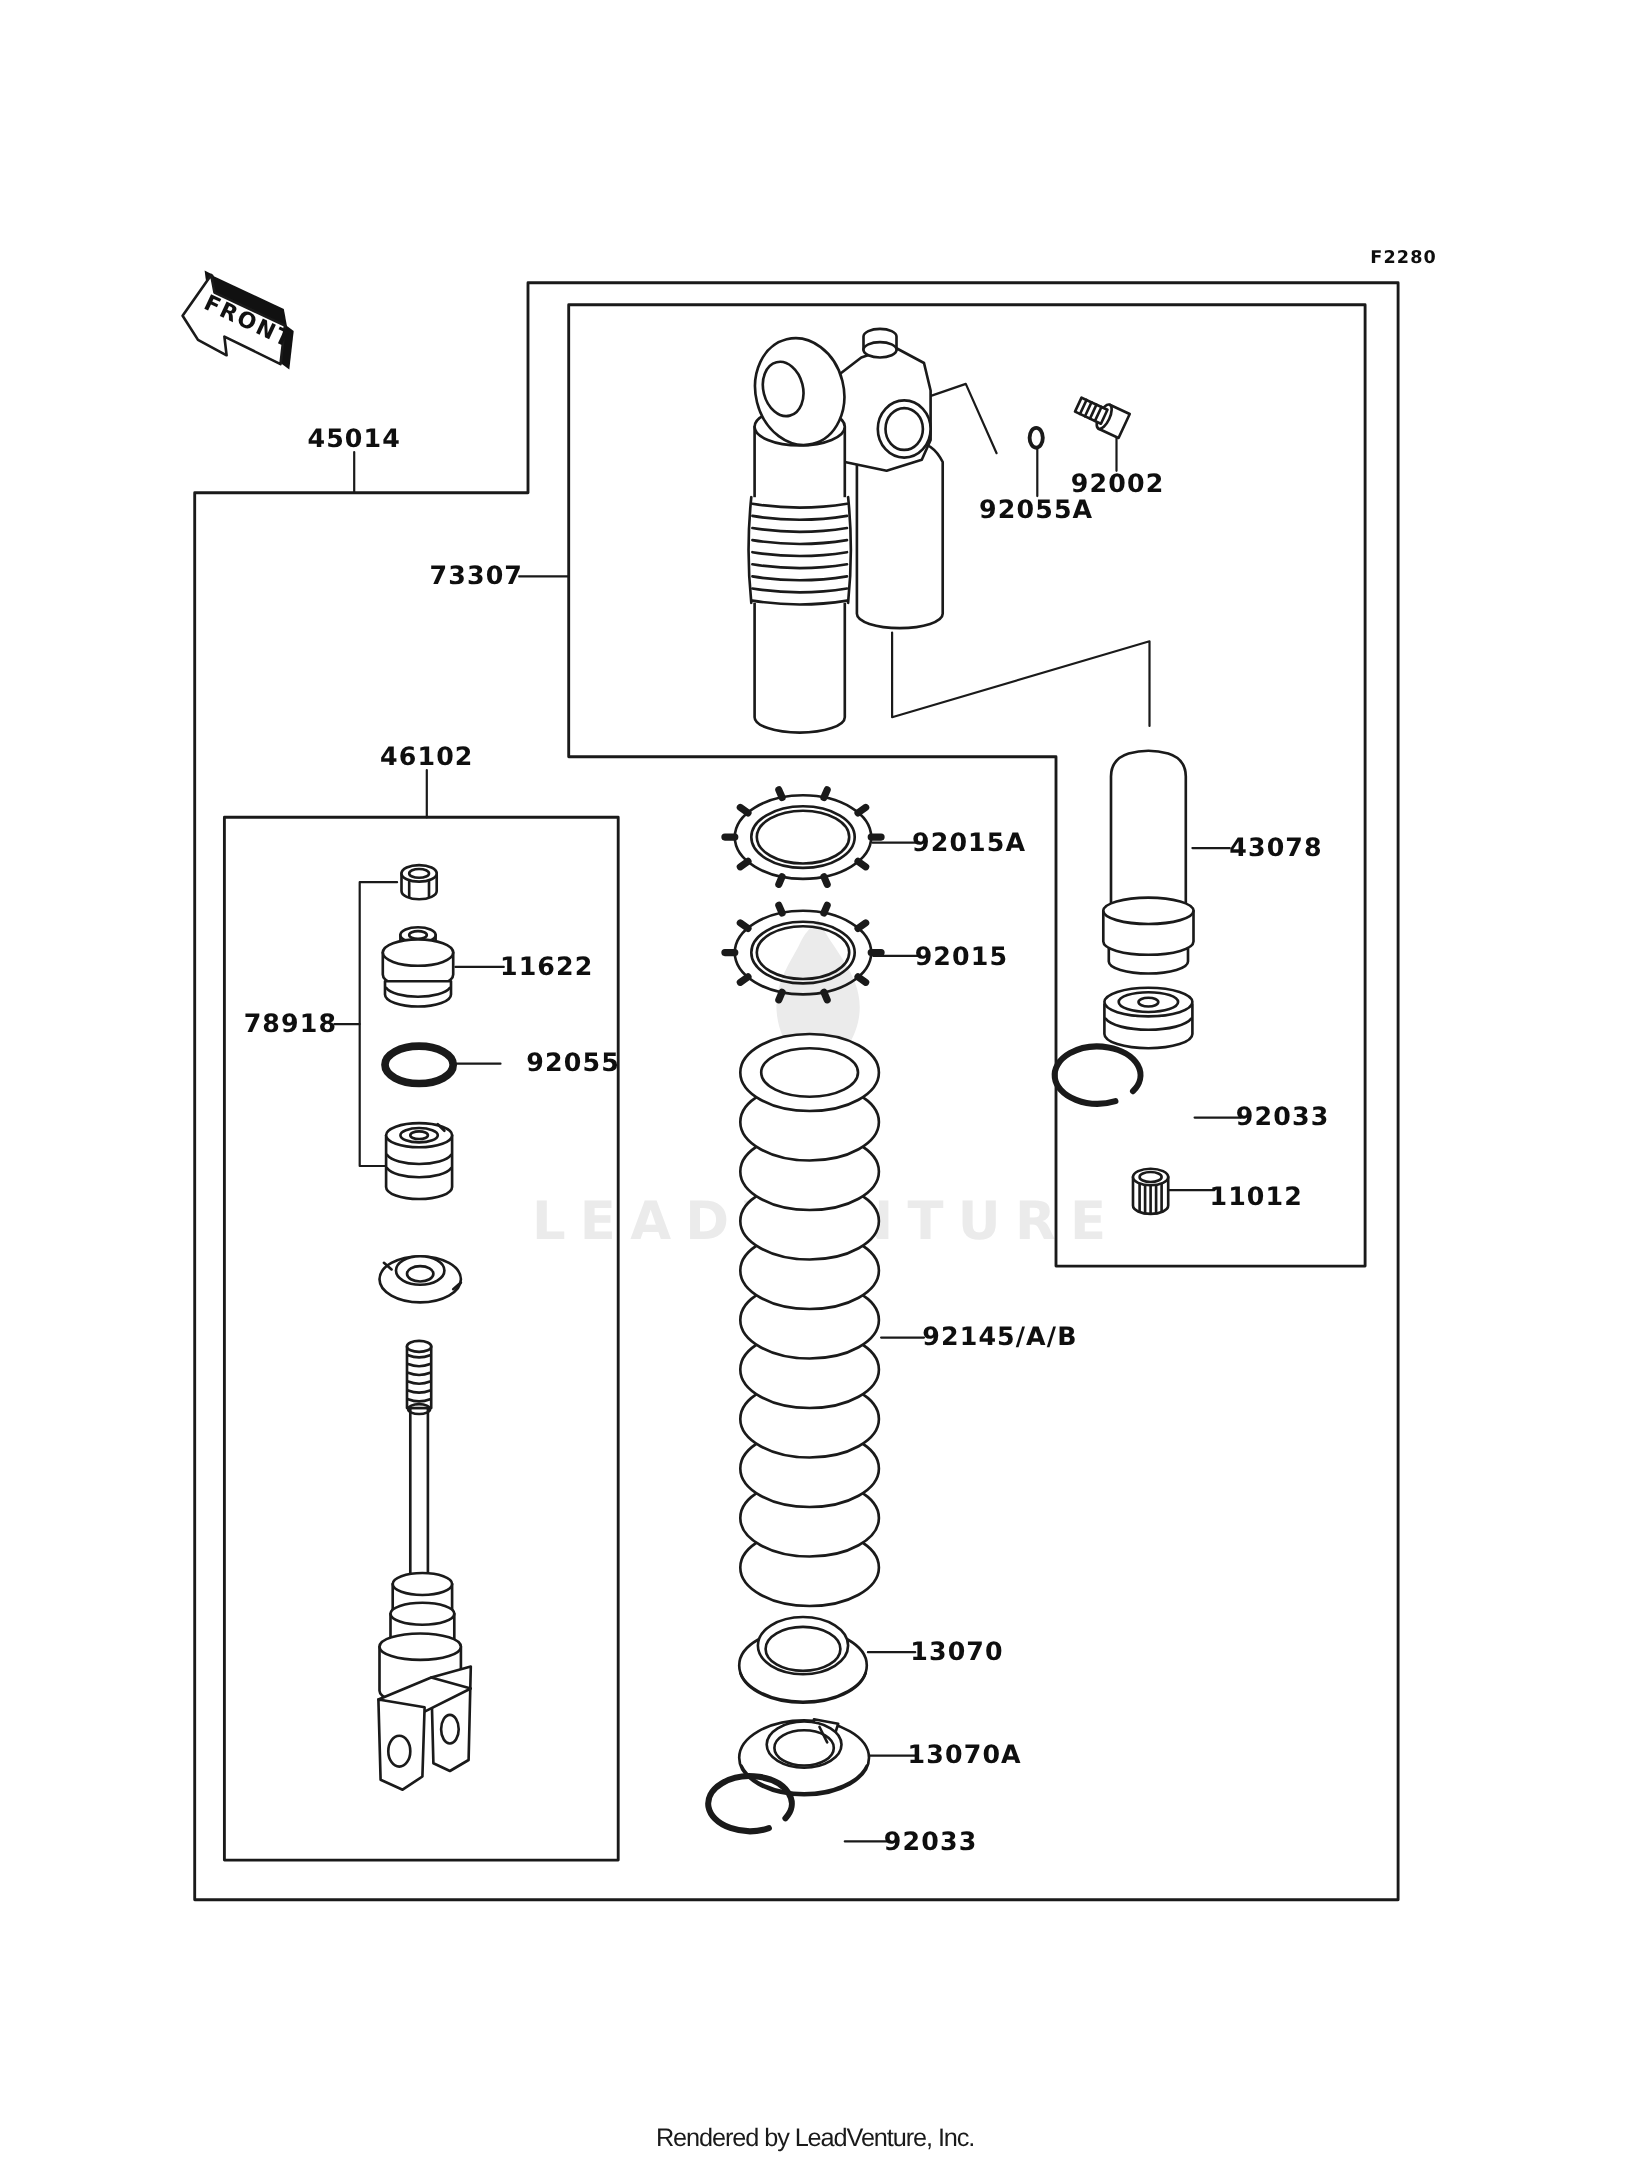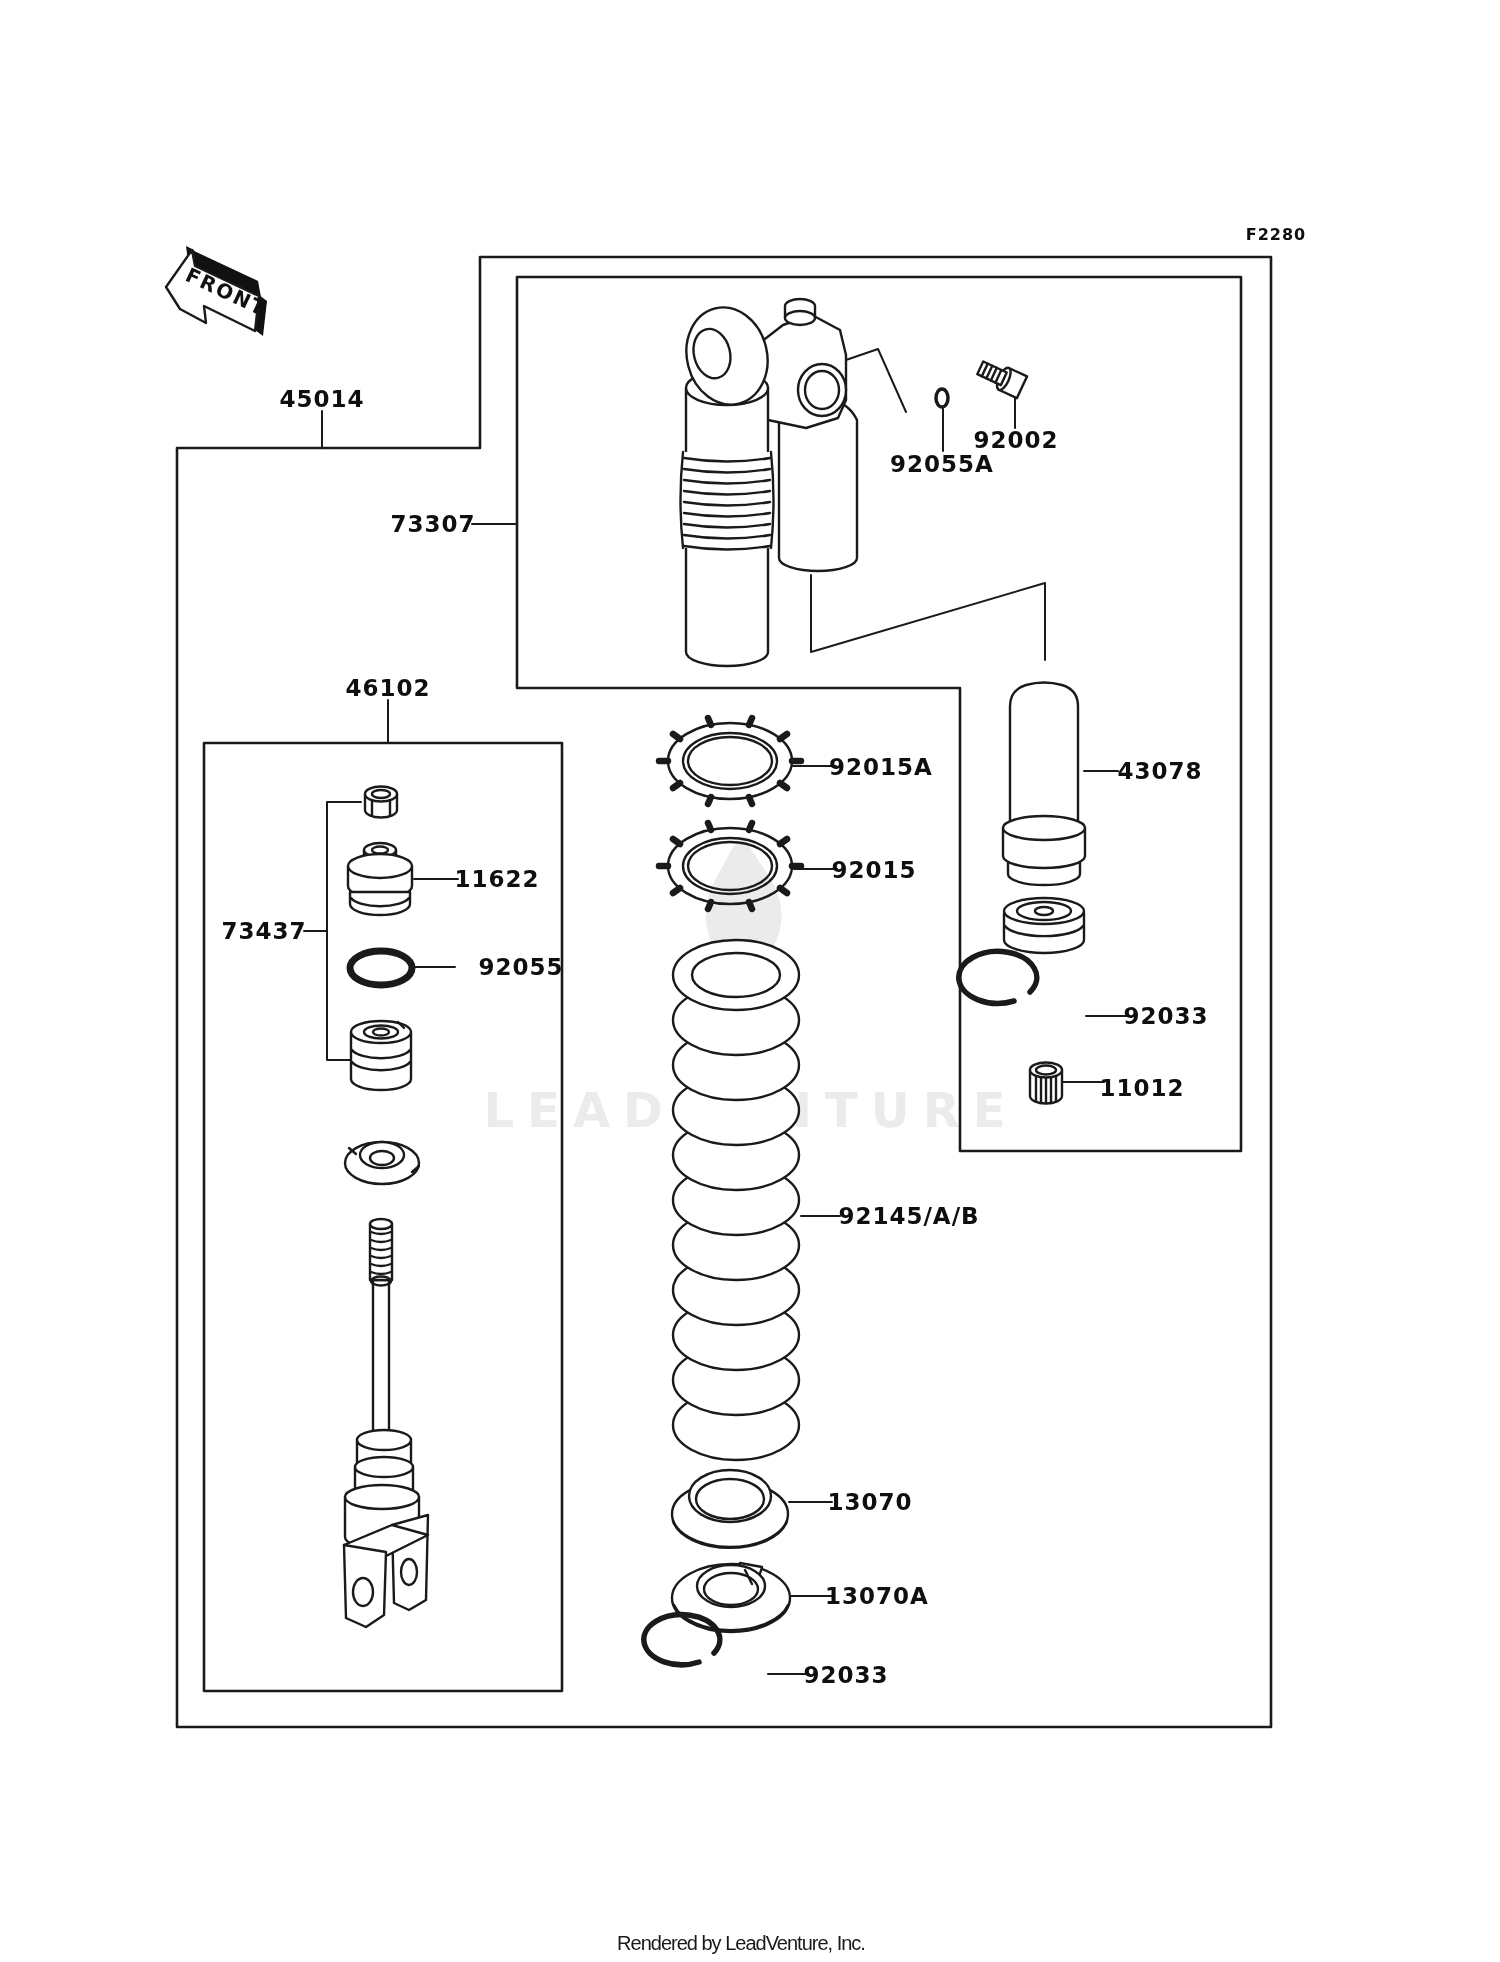--- a/index.html
+++ b/index.html
@@ -8,21 +8,21 @@
   
   #wm-text{position:absolute;left:751px;top:1110px;transform:translate(-50%,-50%);
            font-weight:bold;font-size:48px;letter-spacing:13px;color:#ebebeb;white-space:nowrap;z-index:1;}
   
   #art{position:absolute;left:0;top:0;z-index:2;}
   
   .plabel{position:absolute;transform:translate(-50%,-50%);font-weight:bold;font-size:23px;
           letter-spacing:1px;color:#0f0f0f;white-space:nowrap;z-index:3;}
   .figcode{font-size:16px;letter-spacing:1px;}
   #footer-credit{position:absolute;left:741px;top:1943px;transform:translate(-50%,-50%);
-          font-family:"Liberation Sans",sans-serif;font-size:20px;letter-spacing:-1px;
+          font-family:"Liberation Sans",sans-serif;font-size:23px;letter-spacing:-1px;
           color:#1a1a1a;white-space:nowrap;z-index:3;}
 </style>
 </head>
 <body>
 
 <div id="page">
 
   <div id="wm-text">LEADVENTURE</div>
 
   <svg id="art" width="1500" height="1962" viewBox="0 0 1500 1962">
@@ -239,21 +239,21 @@
 
   <div class="plabel" style="left:322px;top:399px;">45014</div>
   <div class="plabel" style="left:433px;top:524px;">73307</div>
   <div class="plabel" style="left:1016px;top:440px;">92002</div>
   <div class="plabel" style="left:942px;top:464px;">92055A</div>
   <div class="plabel" style="left:388px;top:688px;">46102</div>
   <div class="plabel" style="left:881px;top:767px;">92015A</div>
   <div class="plabel" style="left:874px;top:870px;">92015</div>
   <div class="plabel" style="left:1160px;top:771px;">43078</div>
   <div class="plabel" style="left:497px;top:879px;">11622</div>
-  <div class="plabel" style="left:264px;top:931px;">73437</div>
+  <div class="plabel" style="left:264px;top:931px;">78918</div>
   <div class="plabel" style="left:493px;top:967px;margin-left:28px;">92055</div>
   <div class="plabel" style="left:1166px;top:1016px;">92033</div>
   <div class="plabel" style="left:1142px;top:1088px;">11012</div>
   <div class="plabel" style="left:909px;top:1216px;">92145/A/B</div>
   <div class="plabel" style="left:870px;top:1502px;">13070</div>
   <div class="plabel" style="left:877px;top:1596px;">13070A</div>
   <div class="plabel" style="left:846px;top:1675px;">92033</div>
 
   <div id="footer-credit">Rendered by LeadVenture, Inc.</div>
 

